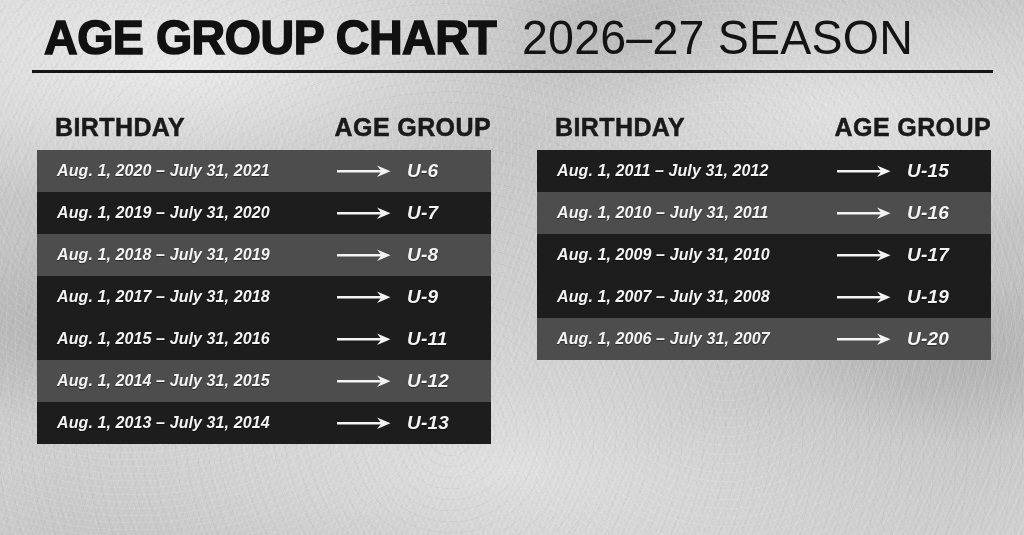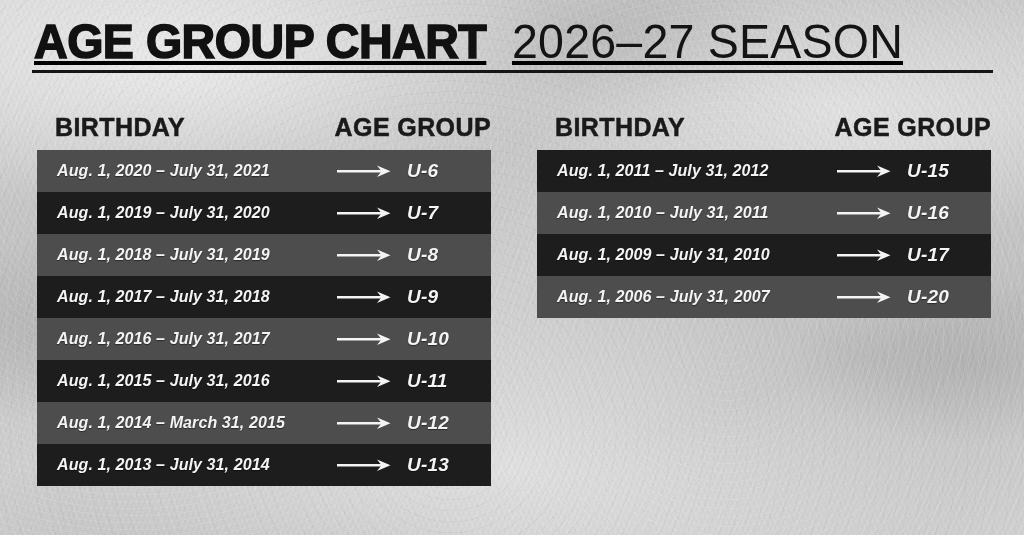--- a/index.html
+++ b/index.html
@@ -44,28 +44,27 @@
     opacity: 0.28;
     background-image:
       repeating-radial-gradient(circle at 13% 27%, rgba(255,255,255,0.35) 0, rgba(255,255,255,0.35) 1px, rgba(255,255,255,0) 1px, rgba(255,255,255,0) 7px),
       repeating-radial-gradient(circle at 71% 63%, rgba(255,255,255,0.30) 0, rgba(255,255,255,0.30) 1px, rgba(255,255,255,0) 1px, rgba(255,255,255,0) 9px),
       repeating-radial-gradient(circle at 44% 81%, rgba(70,70,70,0.16) 0, rgba(70,70,70,0.16) 1px, rgba(70,70,70,0) 1px, rgba(70,70,70,0) 11px);
   }
 
   
   #title-wrap {
     position: absolute;
-    left: 34px;
+    left: 44px;
     top: 14px;
     width: 962px;
     height: 56px;
     display: flex;
-    align-items: center;
+    align-items: flex-start;
     white-space: nowrap;
-    text-decoration: underline;
   }
   .title-bold {
     font-family: "Liberation Sans Narrow", "Liberation Sans", sans-serif;
     font-weight: bold;
     font-size: 48px;
     line-height: 48px;
     letter-spacing: -0.5px;
     color: #111111;
     transform: scaleX(0.97);
     transform-origin: left bottom;
@@ -206,38 +205,30 @@
           <span class="row-age">U-8</span>
         </div>
         <div class="row even">
           <span class="row-date">Aug. 1, 2017 – July 31, 2018</span>
           <span class="row-arrow"><svg viewBox="0 0 58 14" width="58" height="14" aria-hidden="true">
               <path d="M0 7.2 L46 7.2" stroke="#f4f4f4" stroke-width="2.4" fill="none" stroke-linecap="butt"></path>
               <path d="M40 1.4 L53.5 7.2 L40 13 L44.5 7.2 Z" fill="#f4f4f4"></path>
             </svg></span>
           <span class="row-age">U-9</span>
         </div>
-        <div class="row odd">
-          <span class="row-date">Aug. 1, 2016 – July 31, 2017</span>
-          <span class="row-arrow"><svg viewBox="0 0 58 14" width="58" height="14" aria-hidden="true">
-              <path d="M0 7.2 L46 7.2" stroke="#f4f4f4" stroke-width="2.4" fill="none" stroke-linecap="butt"></path>
-              <path d="M40 1.4 L53.5 7.2 L40 13 L44.5 7.2 Z" fill="#f4f4f4"></path>
-            </svg></span>
-          <span class="row-age">U-10</span>
-        </div>
         <div class="row even">
           <span class="row-date">Aug. 1, 2015 – July 31, 2016</span>
           <span class="row-arrow"><svg viewBox="0 0 58 14" width="58" height="14" aria-hidden="true">
               <path d="M0 7.2 L46 7.2" stroke="#f4f4f4" stroke-width="2.4" fill="none" stroke-linecap="butt"></path>
               <path d="M40 1.4 L53.5 7.2 L40 13 L44.5 7.2 Z" fill="#f4f4f4"></path>
             </svg></span>
           <span class="row-age">U-11</span>
         </div>
         <div class="row odd">
-          <span class="row-date">Aug. 1, 2014 – March 31, 2015</span>
+          <span class="row-date">Aug. 1, 2014 – July 31, 2015</span>
           <span class="row-arrow"><svg viewBox="0 0 58 14" width="58" height="14" aria-hidden="true">
               <path d="M0 7.2 L46 7.2" stroke="#f4f4f4" stroke-width="2.4" fill="none" stroke-linecap="butt"></path>
               <path d="M40 1.4 L53.5 7.2 L40 13 L44.5 7.2 Z" fill="#f4f4f4"></path>
             </svg></span>
           <span class="row-age">U-12</span>
         </div>
         <div class="row even">
           <span class="row-date">Aug. 1, 2013 – July 31, 2014</span>
           <span class="row-arrow"><svg viewBox="0 0 58 14" width="58" height="14" aria-hidden="true">
               <path d="M0 7.2 L46 7.2" stroke="#f4f4f4" stroke-width="2.4" fill="none" stroke-linecap="butt"></path>
@@ -271,20 +262,28 @@
           <span class="row-age">U-16</span>
         </div>
         <div class="row even">
           <span class="row-date">Aug. 1, 2009 – July 31, 2010</span>
           <span class="row-arrow"><svg viewBox="0 0 58 14" width="58" height="14" aria-hidden="true">
               <path d="M0 7.2 L46 7.2" stroke="#f4f4f4" stroke-width="2.4" fill="none" stroke-linecap="butt"></path>
               <path d="M40 1.4 L53.5 7.2 L40 13 L44.5 7.2 Z" fill="#f4f4f4"></path>
             </svg></span>
           <span class="row-age">U-17</span>
         </div>
+        <div class="row even">
+          <span class="row-date">Aug. 1, 2007 – July 31, 2008</span>
+          <span class="row-arrow"><svg viewBox="0 0 58 14" width="58" height="14" aria-hidden="true">
+              <path d="M0 7.2 L46 7.2" stroke="#f4f4f4" stroke-width="2.4" fill="none" stroke-linecap="butt"></path>
+              <path d="M40 1.4 L53.5 7.2 L40 13 L44.5 7.2 Z" fill="#f4f4f4"></path>
+            </svg></span>
+          <span class="row-age">U-19</span>
+        </div>
         <div class="row odd">
           <span class="row-date">Aug. 1, 2006 – July 31, 2007</span>
           <span class="row-arrow"><svg viewBox="0 0 58 14" width="58" height="14" aria-hidden="true">
               <path d="M0 7.2 L46 7.2" stroke="#f4f4f4" stroke-width="2.4" fill="none" stroke-linecap="butt"></path>
               <path d="M40 1.4 L53.5 7.2 L40 13 L44.5 7.2 Z" fill="#f4f4f4"></path>
             </svg></span>
           <span class="row-age">U-20</span>
         </div>
       </div>
   </div>

